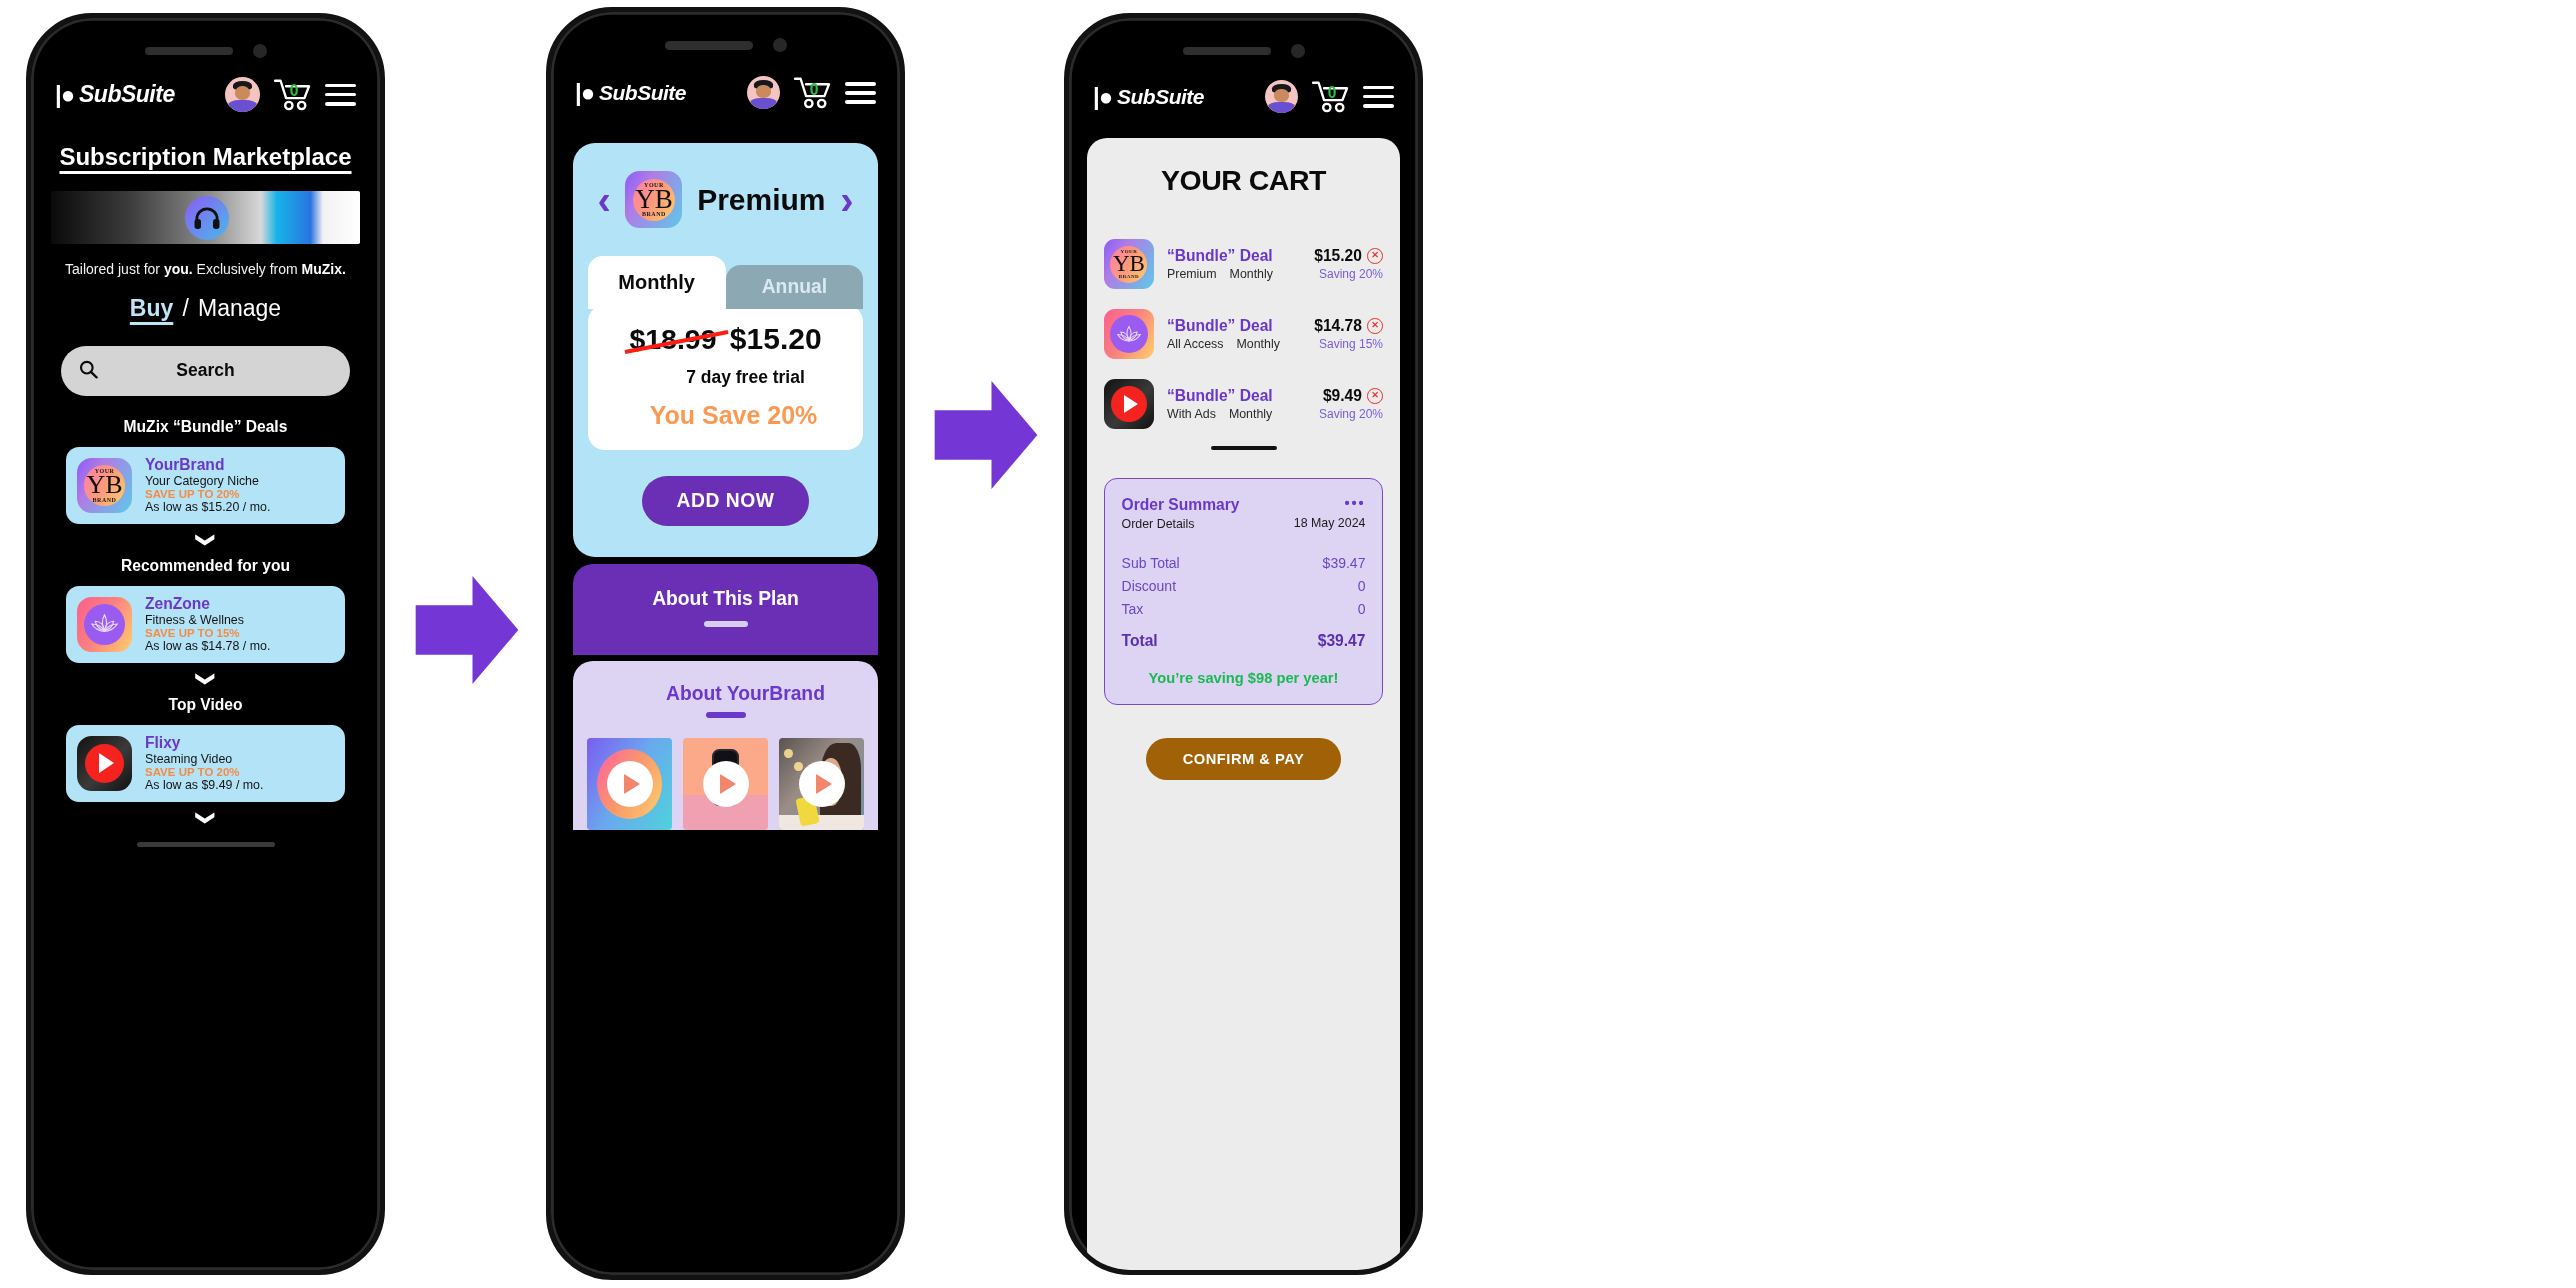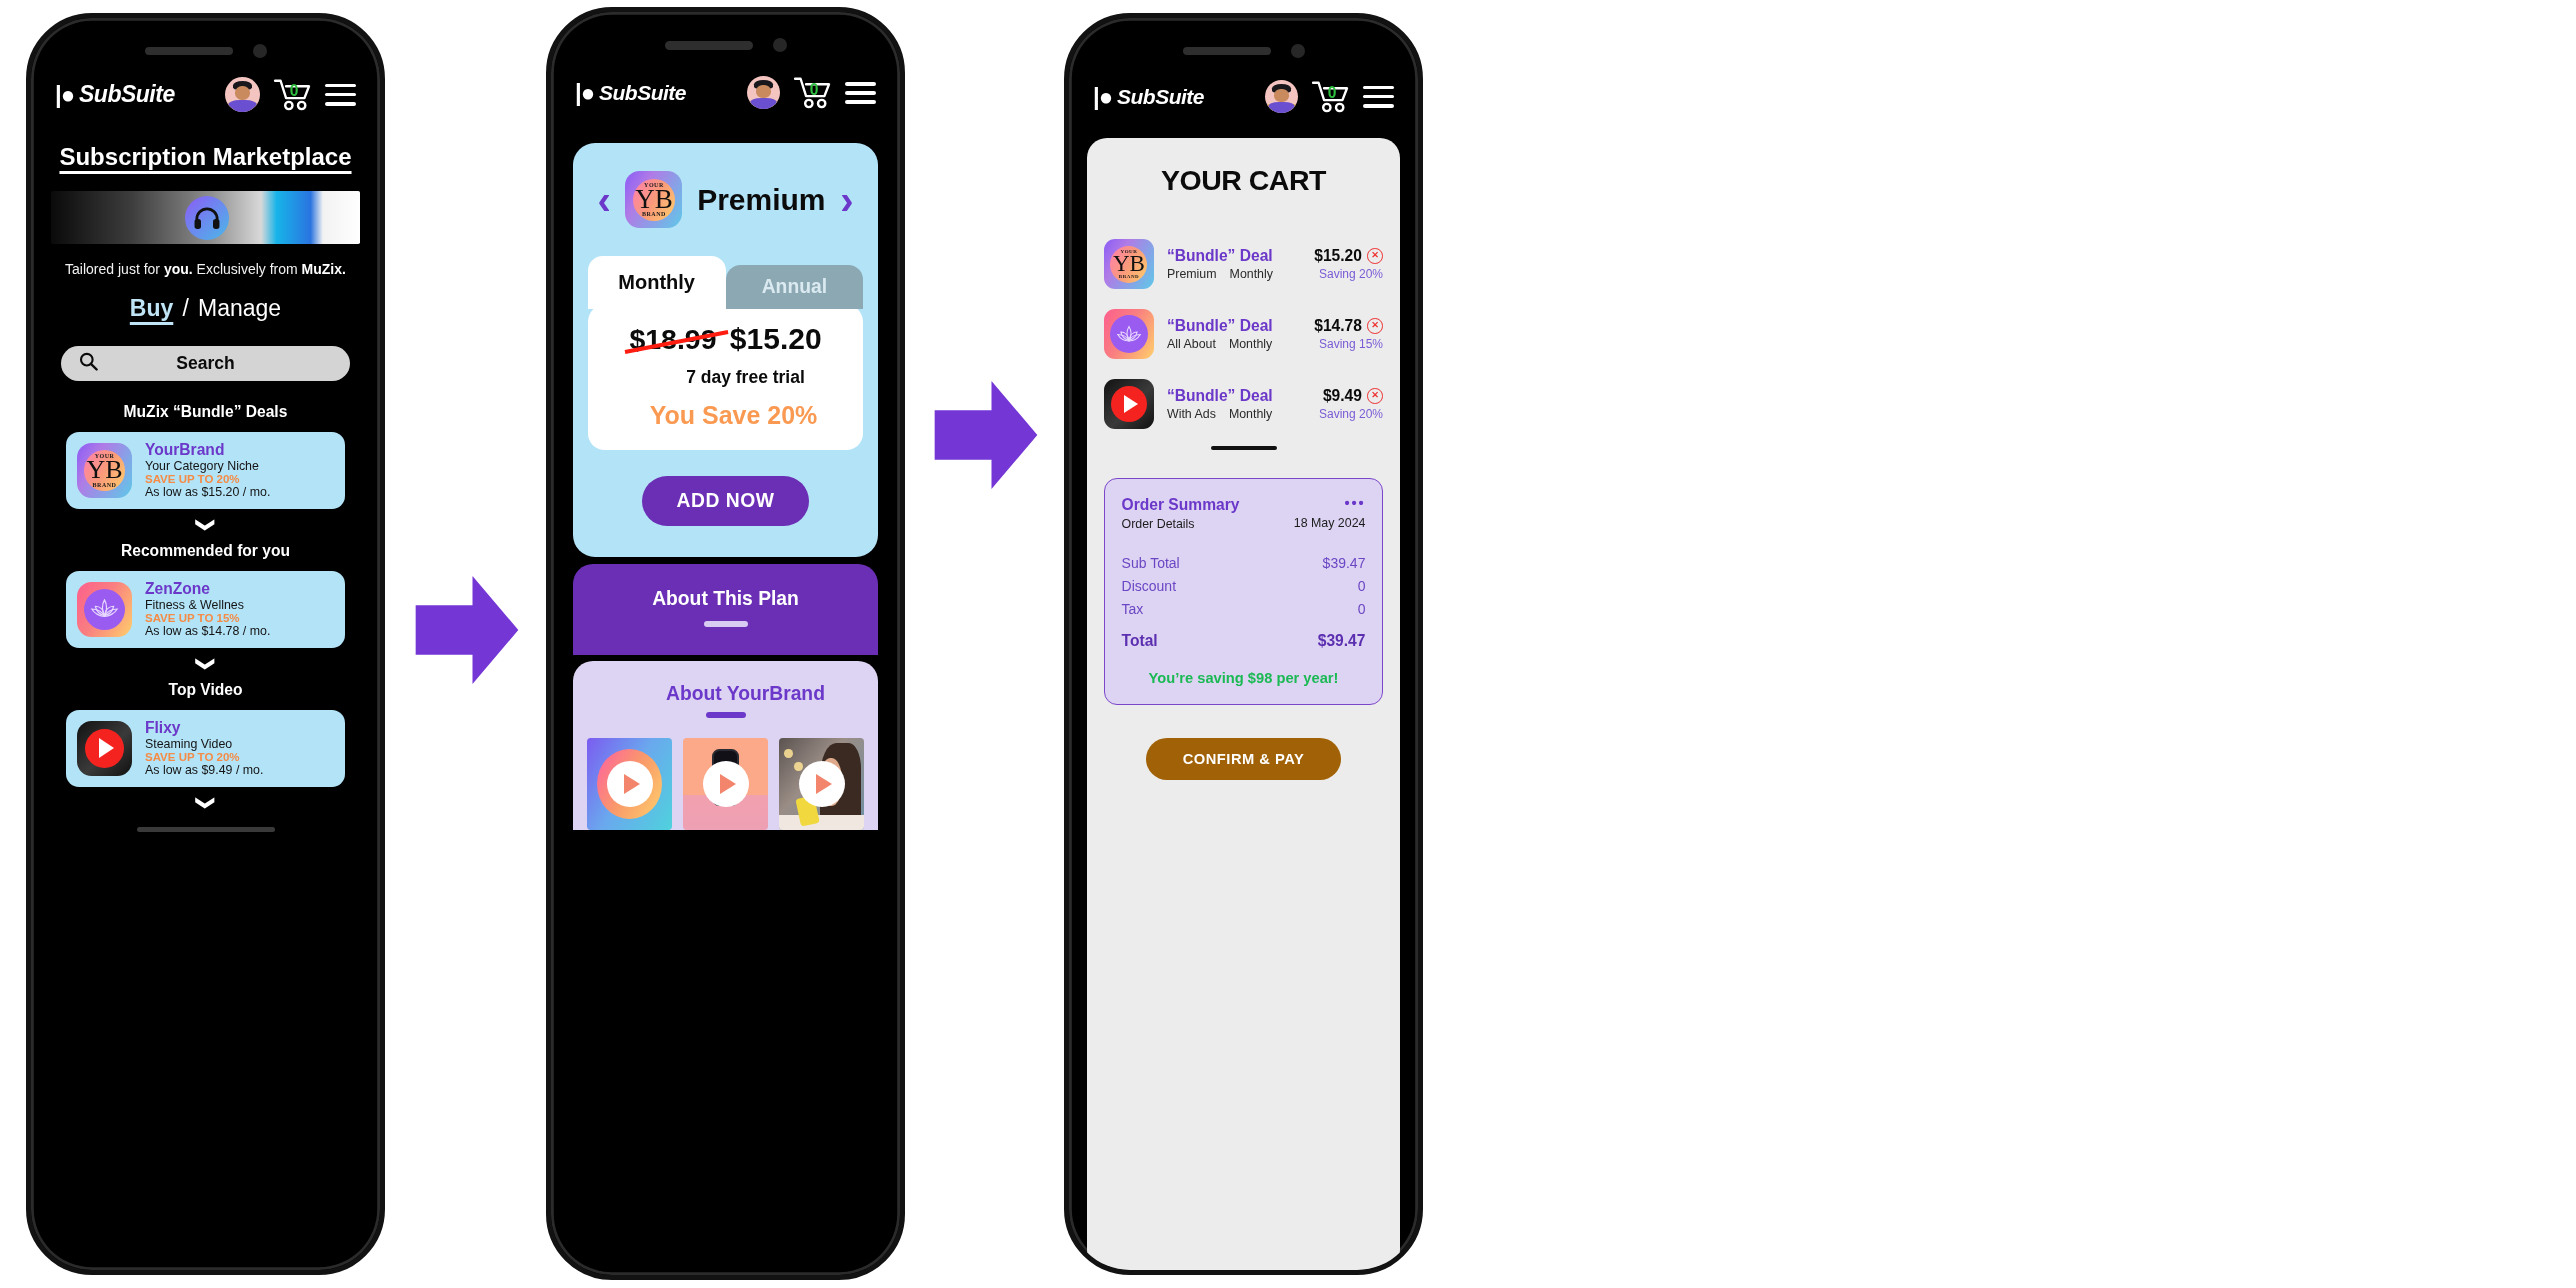--- a/index.html
+++ b/index.html
@@ -265,21 +265,21 @@
     <div class="tagline" style="font-size:14px; margin-top:16.6px;">
       <span>Tailored just for </span><b>you.</b><span> Exclusively from </span><b>MuZix.</b>
     </div>
 
     <div class="bm-row" style="margin-top:18.4px; font-size:23px;">
       <span class="bm-buy">Buy</span>
       <span class="bm-sep">/</span>
       <span class="bm-manage">Manage</span>
     </div>
 
-    <div class="searchbar" style="margin:24px 30px 0; height:35px;">
+    <div class="searchbar" style="margin:24px 30px 0; height:50px;">
       <span class="search-ico">
         <svg width="19.3" height="19.3" viewBox="0 0 21 21">
           <circle cx="8.5" cy="8.5" r="6.3" fill="none" stroke="#0b0b0b" stroke-width="2.3"></circle>
           <line x1="13" y1="13" x2="19.2" y2="19.2" stroke="#0b0b0b" stroke-width="2.6" stroke-linecap="round"></line>
         </svg>
       </span>
       <span class="search-label" style="font-size:17.5px;">Search</span>
     </div>
 
     <div class="sec-title" style="font-size:15.6px; margin-top:22px;">MuZix “Bundle” Deals</div>
@@ -528,21 +528,21 @@
               <path d="M17 20 C12 19 8 15 7 10 C12 10 16 14 17 20Z" fill="none" stroke="#e8d9ff" stroke-width="1.3"></path>
               <path d="M17 20 C22 19 26 15 27 10 C22 10 18 14 17 20Z" fill="none" stroke="#e8d9ff" stroke-width="1.3"></path>
               <path d="M17 21 C12 21 6 18 3 13 C9 13 15 16 17 21Z" fill="none" stroke="#e8d9ff" stroke-width="1.3"></path>
               <path d="M17 21 C22 21 28 18 31 13 C25 13 19 16 17 21Z" fill="none" stroke="#e8d9ff" stroke-width="1.3"></path>
             </svg>
           </span>
         </span>
         <span class="ci-body">
           <span class="ci-name" style="font-size:15.6px;">“Bundle” Deal</span>
           <span class="ci-sub" style="font-size:12.4px; margin-top:2.8px;">
-            <span>All About</span>
+            <span>All Access</span>
             <span>Monthly</span>
           </span>
         </span>
         <span class="ci-right">
           <span class="ci-price-row">
             <span class="ci-price" style="font-size:15.6px;">$14.78</span>
             <span class="x-btn" style="width:15.6px;height:15.6px;font-size:9.2px;">✕</span>
           </span>
           <span class="ci-saving" style="font-size:12px; margin-top:1.8px;">Saving 15%</span>
         </span>

